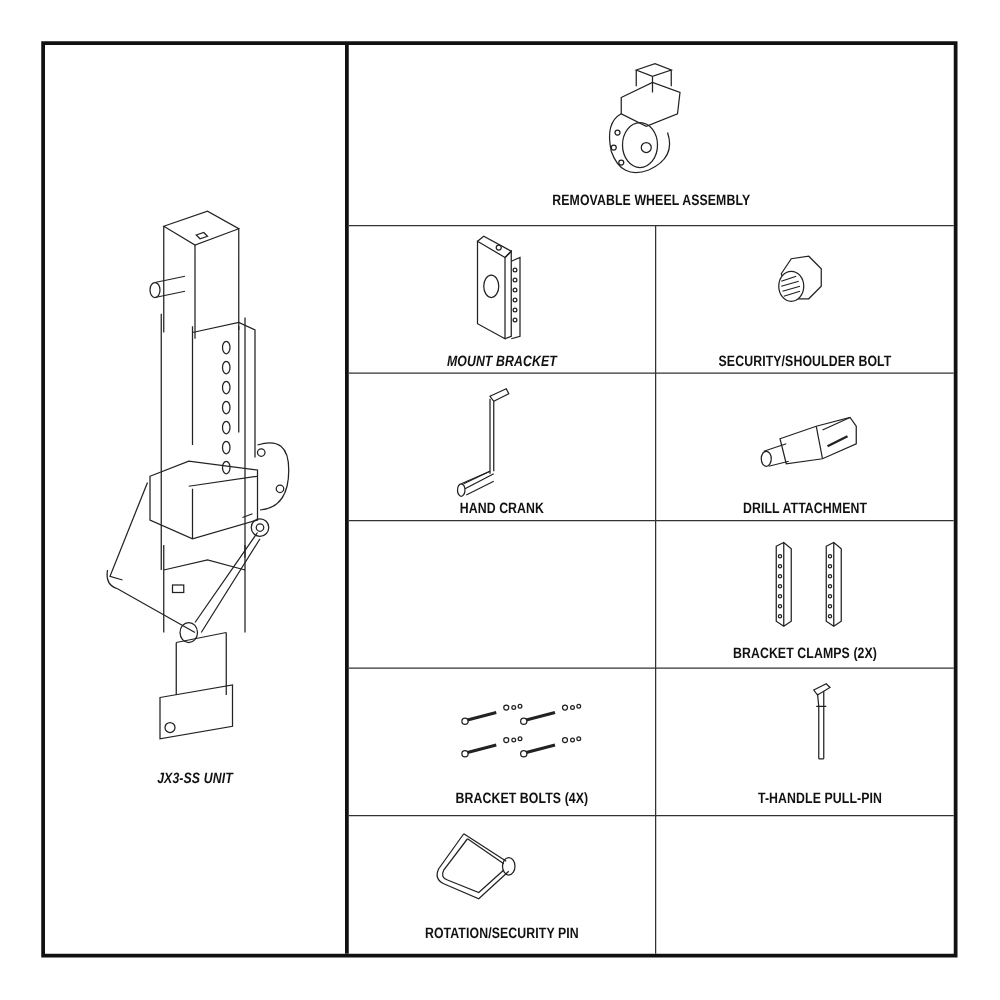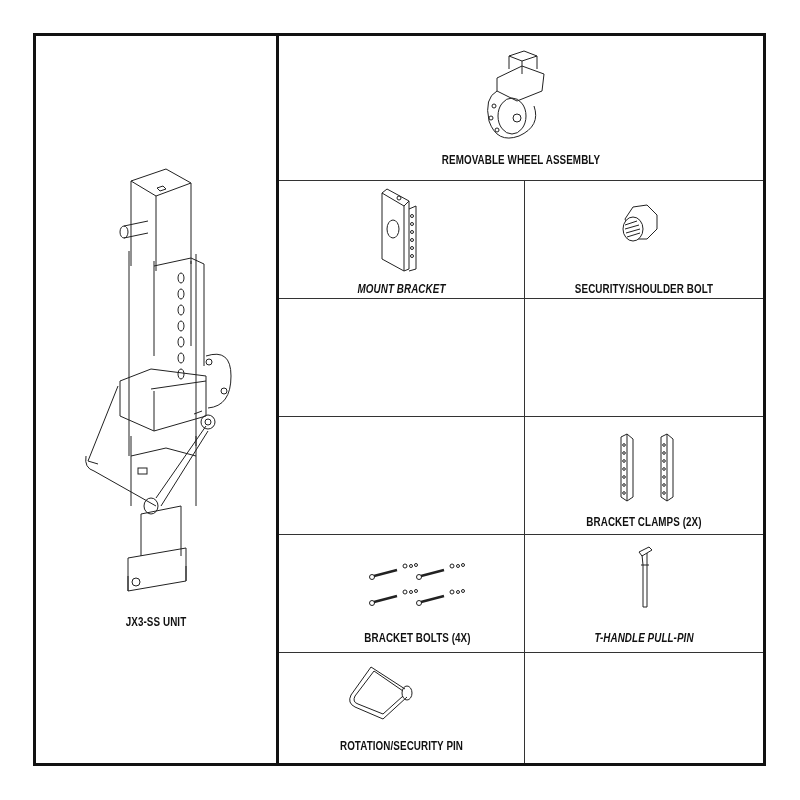--- a/index.html
+++ b/index.html
@@ -1,18 +1,18 @@
 <!DOCTYPE html>
 <html><head>
 <meta charset="utf-8">
 <style>
   html, body { margin:0; padding:0; background:#ffffff; }
   body { width:800px; height:800px; position:relative; overflow:hidden; font-family:"Liberation Sans", sans-serif; }
   .frame { position:absolute; left:33px; top:33px; width:727px; height:727px; border:3px solid #111; box-sizing:content-box; }
-  .left { position:absolute; left:0; top:0; width:240px; height:727px; border-right:3px solid #111; }
+  .left { position:absolute; left:0; top:0; width:240px; height:727px; border-right:3px solid #111;font-style:italic; }
   .right { position:absolute; left:243px; top:0; width:484px; height:727px; }
   .cell { position:absolute; box-sizing:border-box; }
   .label { position:absolute; left:0; right:0; text-align:center; font-family:"Liberation Sans", sans-serif; font-weight:bold; font-size:12px; letter-spacing:0.1px; color:#111; transform:scaleX(0.82); transform-origin:center; }
   .hline { position:absolute; left:0; right:0; height:1px; background:#333; }
   .vline { position:absolute; width:1px; background:#333; }
   svg { position:absolute; }
   svg * { fill:none; stroke:#222; stroke-width:1; }
   svg .thick { stroke-width:2.5; }
   svg .fillw { fill:#fff; }
 </style>
@@ -108,20 +108,40 @@
     <div class="cell" style="left:246px;top:145px;width:238px;height:117px;">
       <svg width="238" height="117" viewBox="0 0 238 117" style="left:0;top:0;">
         <path d="M100 38 L108 26 L122 24 L132 34 L132 48 L122 58 L108 58 Z"></path>
         <ellipse cx="108" cy="48" rx="10" ry="12" class="fillw"></ellipse>
         <path d="M100 44 L112 40 M100 48 L114 44 M101 52 L115 48 M102 56 L115 52"></path>
       </svg>
       <div class="label" style="top:101px;">SECURITY/SHOULDER BOLT</div>
     </div>
     <div class="hline" style="top:262px;"></div>
 
+    <div class="cell" style="left:0;top:263px;width:245px;height:117px;">
+      <svg width="245" height="117" viewBox="0 0 245 117" style="left:0;top:0;">
+        <path d="M113 18 L126 12 L128 16 L116 22 Z"></path>
+        <path d="M113 20 L113 80 M116 22 L116 78"></path>
+        <path d="M113 78 L90 88 M116 80 L93 92"></path>
+        <ellipse cx="90" cy="93" rx="3" ry="5"></ellipse>
+        <path d="M92 88 L113 78 M94 97 L116 86"></path>
+      </svg>
+      <div class="label" style="top:100px;">HAND CRANK</div>
+    </div>
+    <div class="cell" style="left:246px;top:263px;width:238px;height:117px;">
+      <svg width="238" height="117" viewBox="0 0 238 117" style="left:0;top:0;">
+        <path d="M99 52 L128 42 L155 35 L160 42 L160 56 L133 68 L104 72 Z"></path>
+        <path d="M128 42 L133 68 M155 35 L133 45"></path>
+        <path d="M86 62 L104 56 M90 74 L106 70"></path>
+        <ellipse cx="88" cy="68" rx="4" ry="6"></ellipse>
+        <path d="M137 58 L153 50" style="stroke-width:2"></path>
+      </svg>
+      <div class="label" style="top:100px;">DRILL ATTACHMENT</div>
+    </div>
     <div class="hline" style="top:380px;"></div>
 
     <div class="cell" style="left:246px;top:381px;width:238px;height:117px;">
       <svg width="238" height="117" viewBox="0 0 238 117" style="left:0;top:0;">
         <path d="M96 20 L102 17 L108 22 L108 80 L102 84 L96 80 Z M102 17 L102 84"></path>
         <circle cx="99" cy="28" r="1.3"></circle>
           <circle cx="99" cy="36" r="1.3"></circle>
           <circle cx="99" cy="44" r="1.3"></circle>
         <circle cx="99" cy="52" r="1.3"></circle>
           <circle cx="99" cy="60" r="1.3"></circle>
@@ -160,21 +180,21 @@
             <circle cx="121" cy="56" r="1.5"></circle>
           <circle cx="124" cy="68" r="2.5"></circle>
             <path class="thick" d="M126 67 L149 61"></path>
           <circle cx="157" cy="57" r="2"></circle>
             <circle cx="163" cy="57" r="1.5"></circle>
             <circle cx="168" cy="56" r="1.5"></circle>
         </g>
       </svg>
       <div class="label" style="top:96px;">BRACKET BOLTS (4X)</div>
     </div>
-    <div class="cell" style="left:246px;top:499px;width:238px;height:117px;font-style:italic;">
+    <div class="cell" style="left:258px;top:499px;width:238px;height:117px;">
       <svg width="238" height="117" viewBox="0 0 238 117" style="left:0;top:0;">
         <path d="M114 17 L124 12 L127 15 L117 21 Z"></path>
         <path d="M117 20 L118 30 M122 18 L122 30 M116 30 L124 30"></path>
         <path d="M118 30 L118 72 M122 30 L122 72 M118 72 L122 72"></path>
       </svg>
       <div class="label" style="top:96px;">T-HANDLE PULL-PIN</div>
     </div>
     <div class="hline" style="top:616px;"></div>
 
     <div class="cell" style="left:0;top:617px;width:245px;height:110px;">

